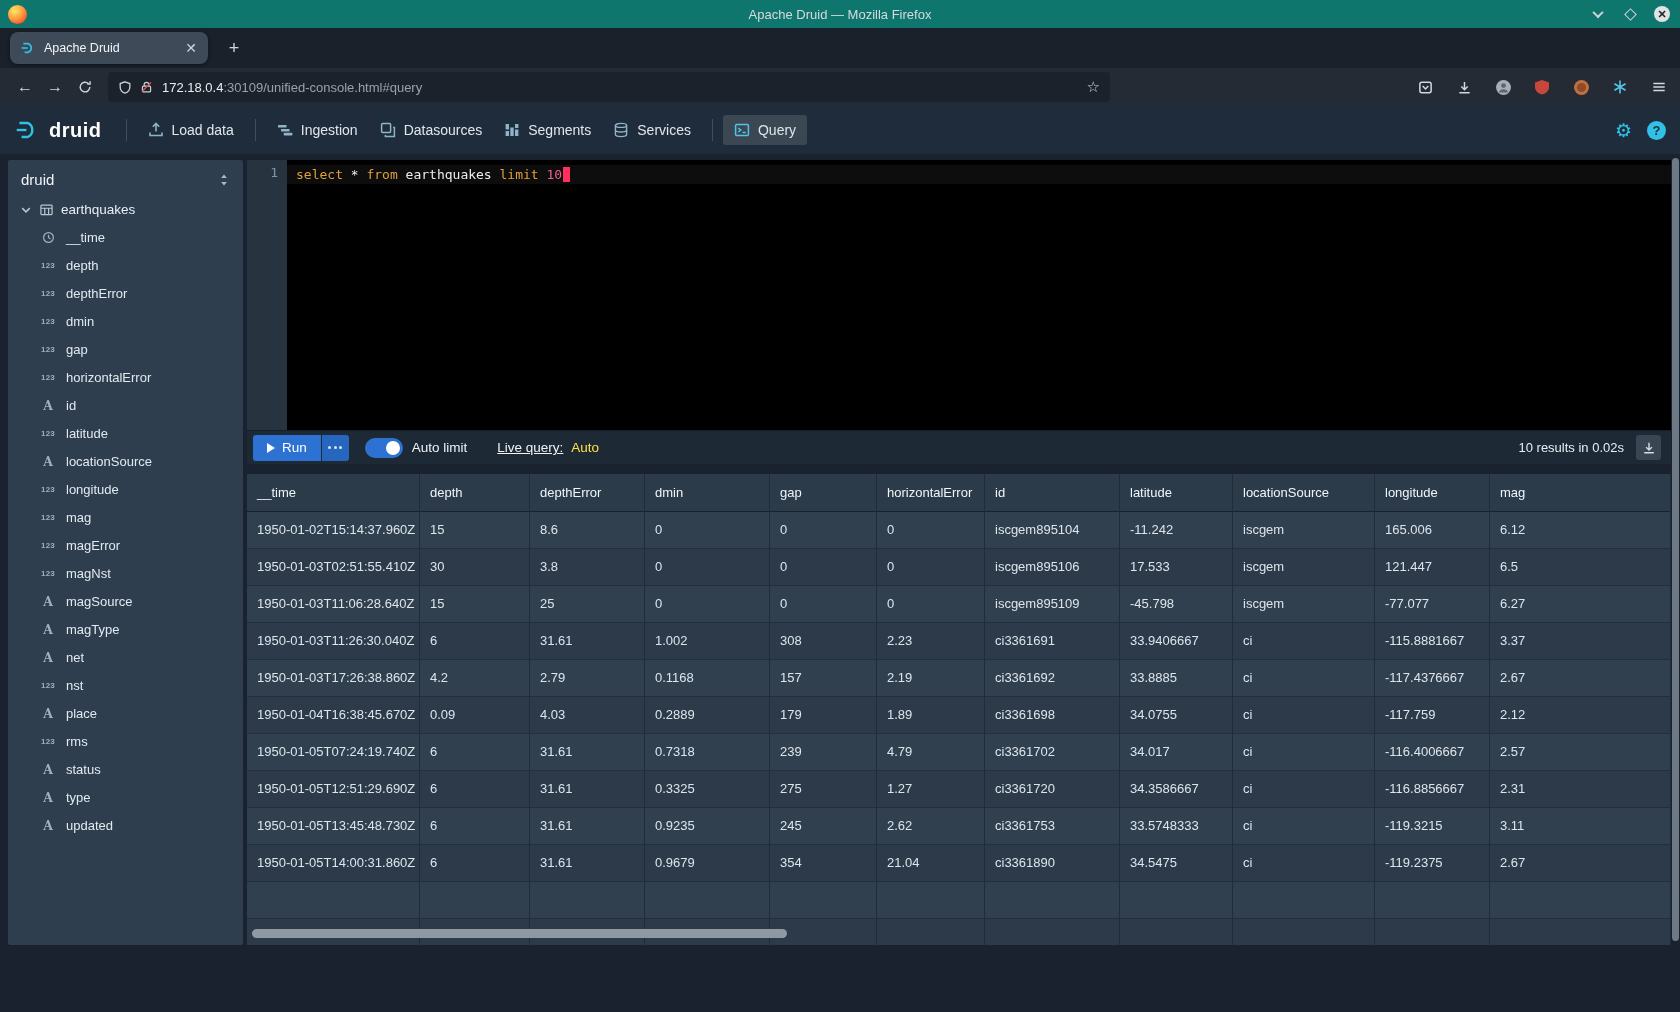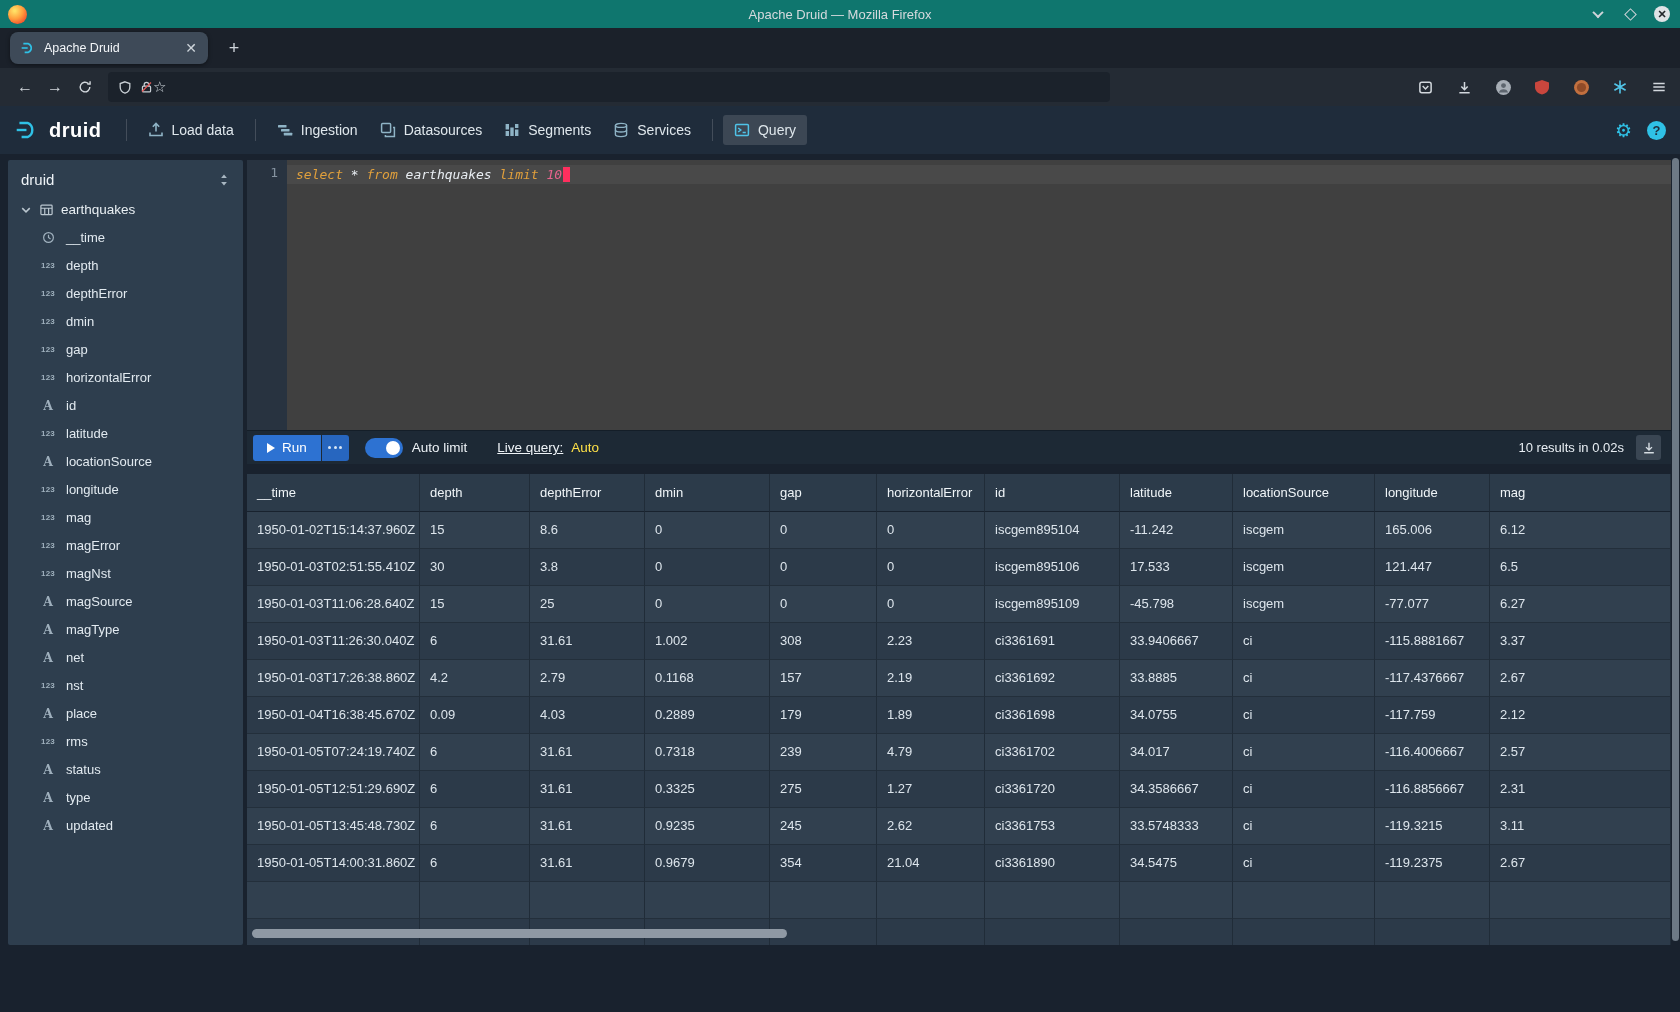--- a/index.html
+++ b/index.html
@@ -58,21 +58,21 @@
   .col-row { display: flex; align-items: center; gap: 8px; height: 28px; padding-left: 30px; color: #e2eaf0; font-size: 13px; }
   .ci { width: 20px; flex: none; display: inline-flex; justify-content: center; align-items: center; color: #9fb0bd; }
   .ci.num { font-size: 8px; font-weight: 700; letter-spacing: .2px; }
   .ci.str { font-size: 12.5px; font-weight: 600; font-family: "DejaVu Serif", serif; }
 
   .main { flex: 1; min-width: 0; display: flex; flex-direction: column; margin-left: 4px; margin-right: 9px; }
 
   
   .editor { height: 270px; display: flex; font-family: "DejaVu Sans Mono", monospace; font-size: 13px; }
   .gutter { width: 40px; background: #283340; color: #8593a0; text-align: right; padding: 5px 9px 0 0; }
-  .code { flex: 1; background: #404040; padding-top: 5px; min-width: 0; font-style: italic; }
+  .code { flex: 1; background: #000000; padding-top: 5px; min-width: 0; }
   .code-line { height: 19px; display: flex; align-items: center; padding-left: 9px; background: rgba(255,255,255,.05); white-space: pre; }
   .tok-keyword { color: #e1a03c; }
   .tok-plain { color: #e9eef3; }
   .tok-number { color: #e8638e; }
   .cursor { width: 7px; height: 15px; background: #ff2f5e; margin-left: 1px; }
 
   
   .runbar { height: 34px; background: #1d2935; border-top: 1px solid #141e28; display: flex; align-items: center; padding: 0 10px 0 6px; }
   .btn-run { display: flex; align-items: center; gap: 7px; background: #2d72d2; color: #fff; height: 26px; padding: 0 14px; border-radius: 3px 0 0 3px; font-size: 13.5px; }
   .play-tri { width: 0; height: 0; border-left: 8px solid #fff; border-top: 5px solid transparent; border-bottom: 5px solid transparent; }
@@ -143,20 +143,21 @@
   </span>
   <div class="urlfield">
     <svg width="14" height="15" viewBox="0 0 16 16" fill="none" stroke="#c8cfd5" stroke-width="1.5">
         <path d="M8 1.5 l5.5 2 v4 c0 3.6 -2.3 6 -5.5 7 c-3.2 -1 -5.5 -3.4 -5.5 -7 v-4 z"></path>
       </svg>
     <svg width="13" height="14" viewBox="0 0 16 16" style="margin-left:8px">
         <rect x="3" y="7" width="10" height="7" rx="1.2" fill="none" stroke="#c8cfd5" stroke-width="1.5"></rect>
         <path d="M5.2 7 V5 a2.8 2.8 0 0 1 5.6 0 v2" fill="none" stroke="#c8cfd5" stroke-width="1.5"></path>
         <path d="M2.5 13.5 L13.5 2.5" stroke="#e05757" stroke-width="1.6"></path>
       </svg>
+    <span class="url-text"><span>172.18.0.4</span><span class="url-rest">:30109/unified-console.html#query</span></span>
     <span class="star">☆</span>
   </div>
   <div class="toolbar-icons">
     <span class="ti">
       <svg width="15" height="15" viewBox="0 0 16 16" fill="none" stroke="currentColor" stroke-width="1.6">
           <rect x="2" y="2.5" width="12" height="11" rx="2"></rect>
           <path d="M5 6.5 l3 3 3 -3"></path>
         </svg>
     </span>
     <span class="ti">

